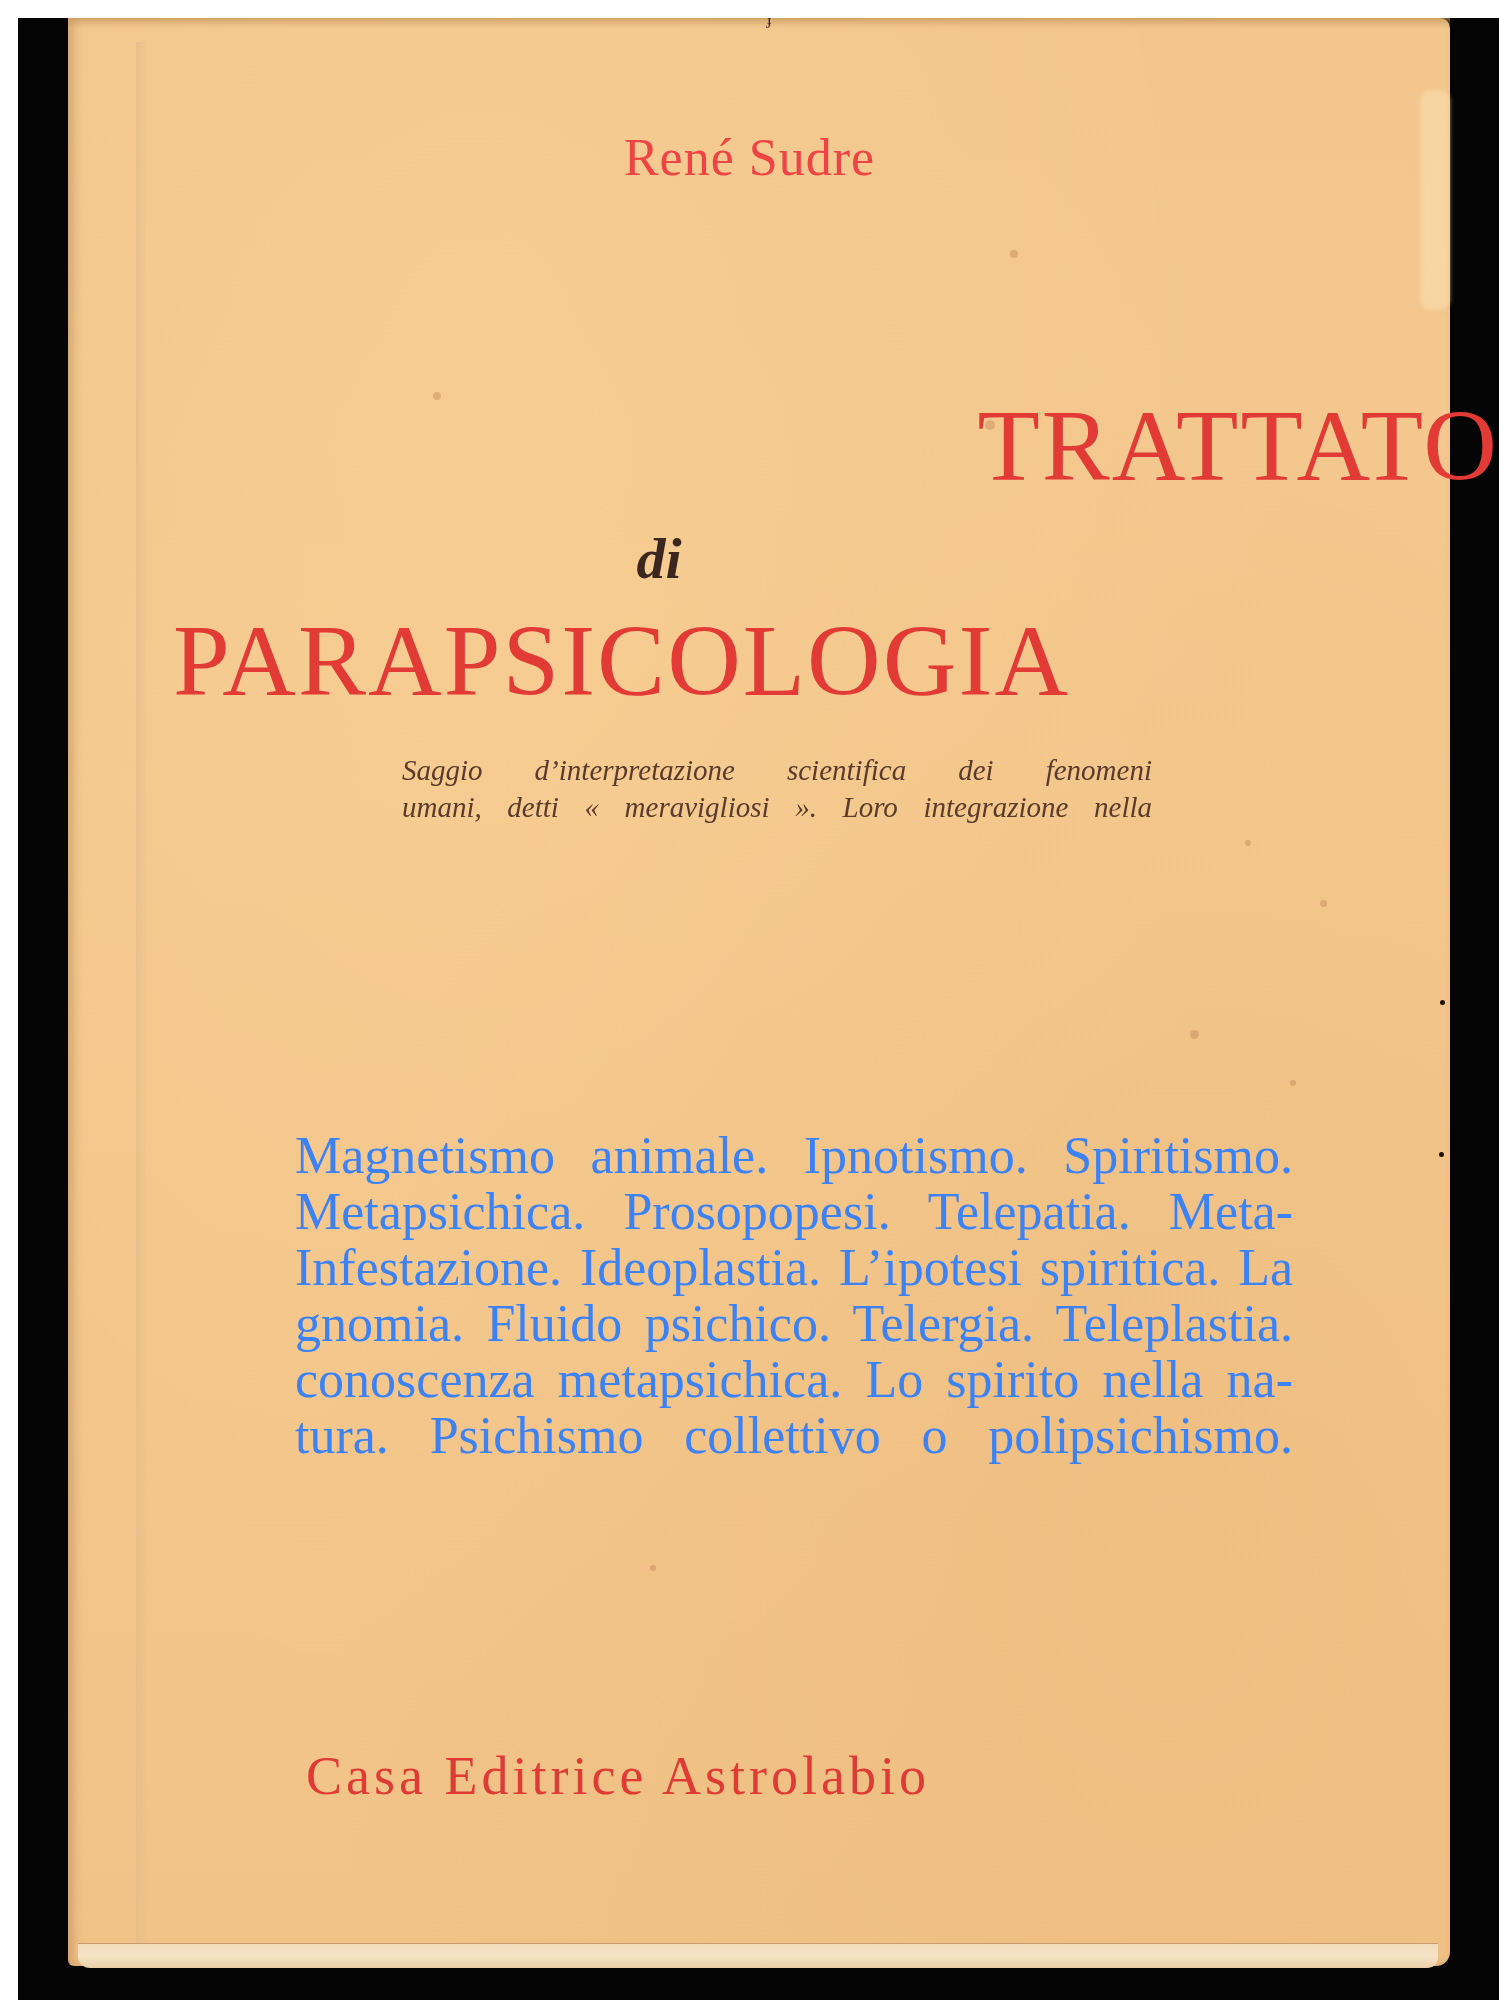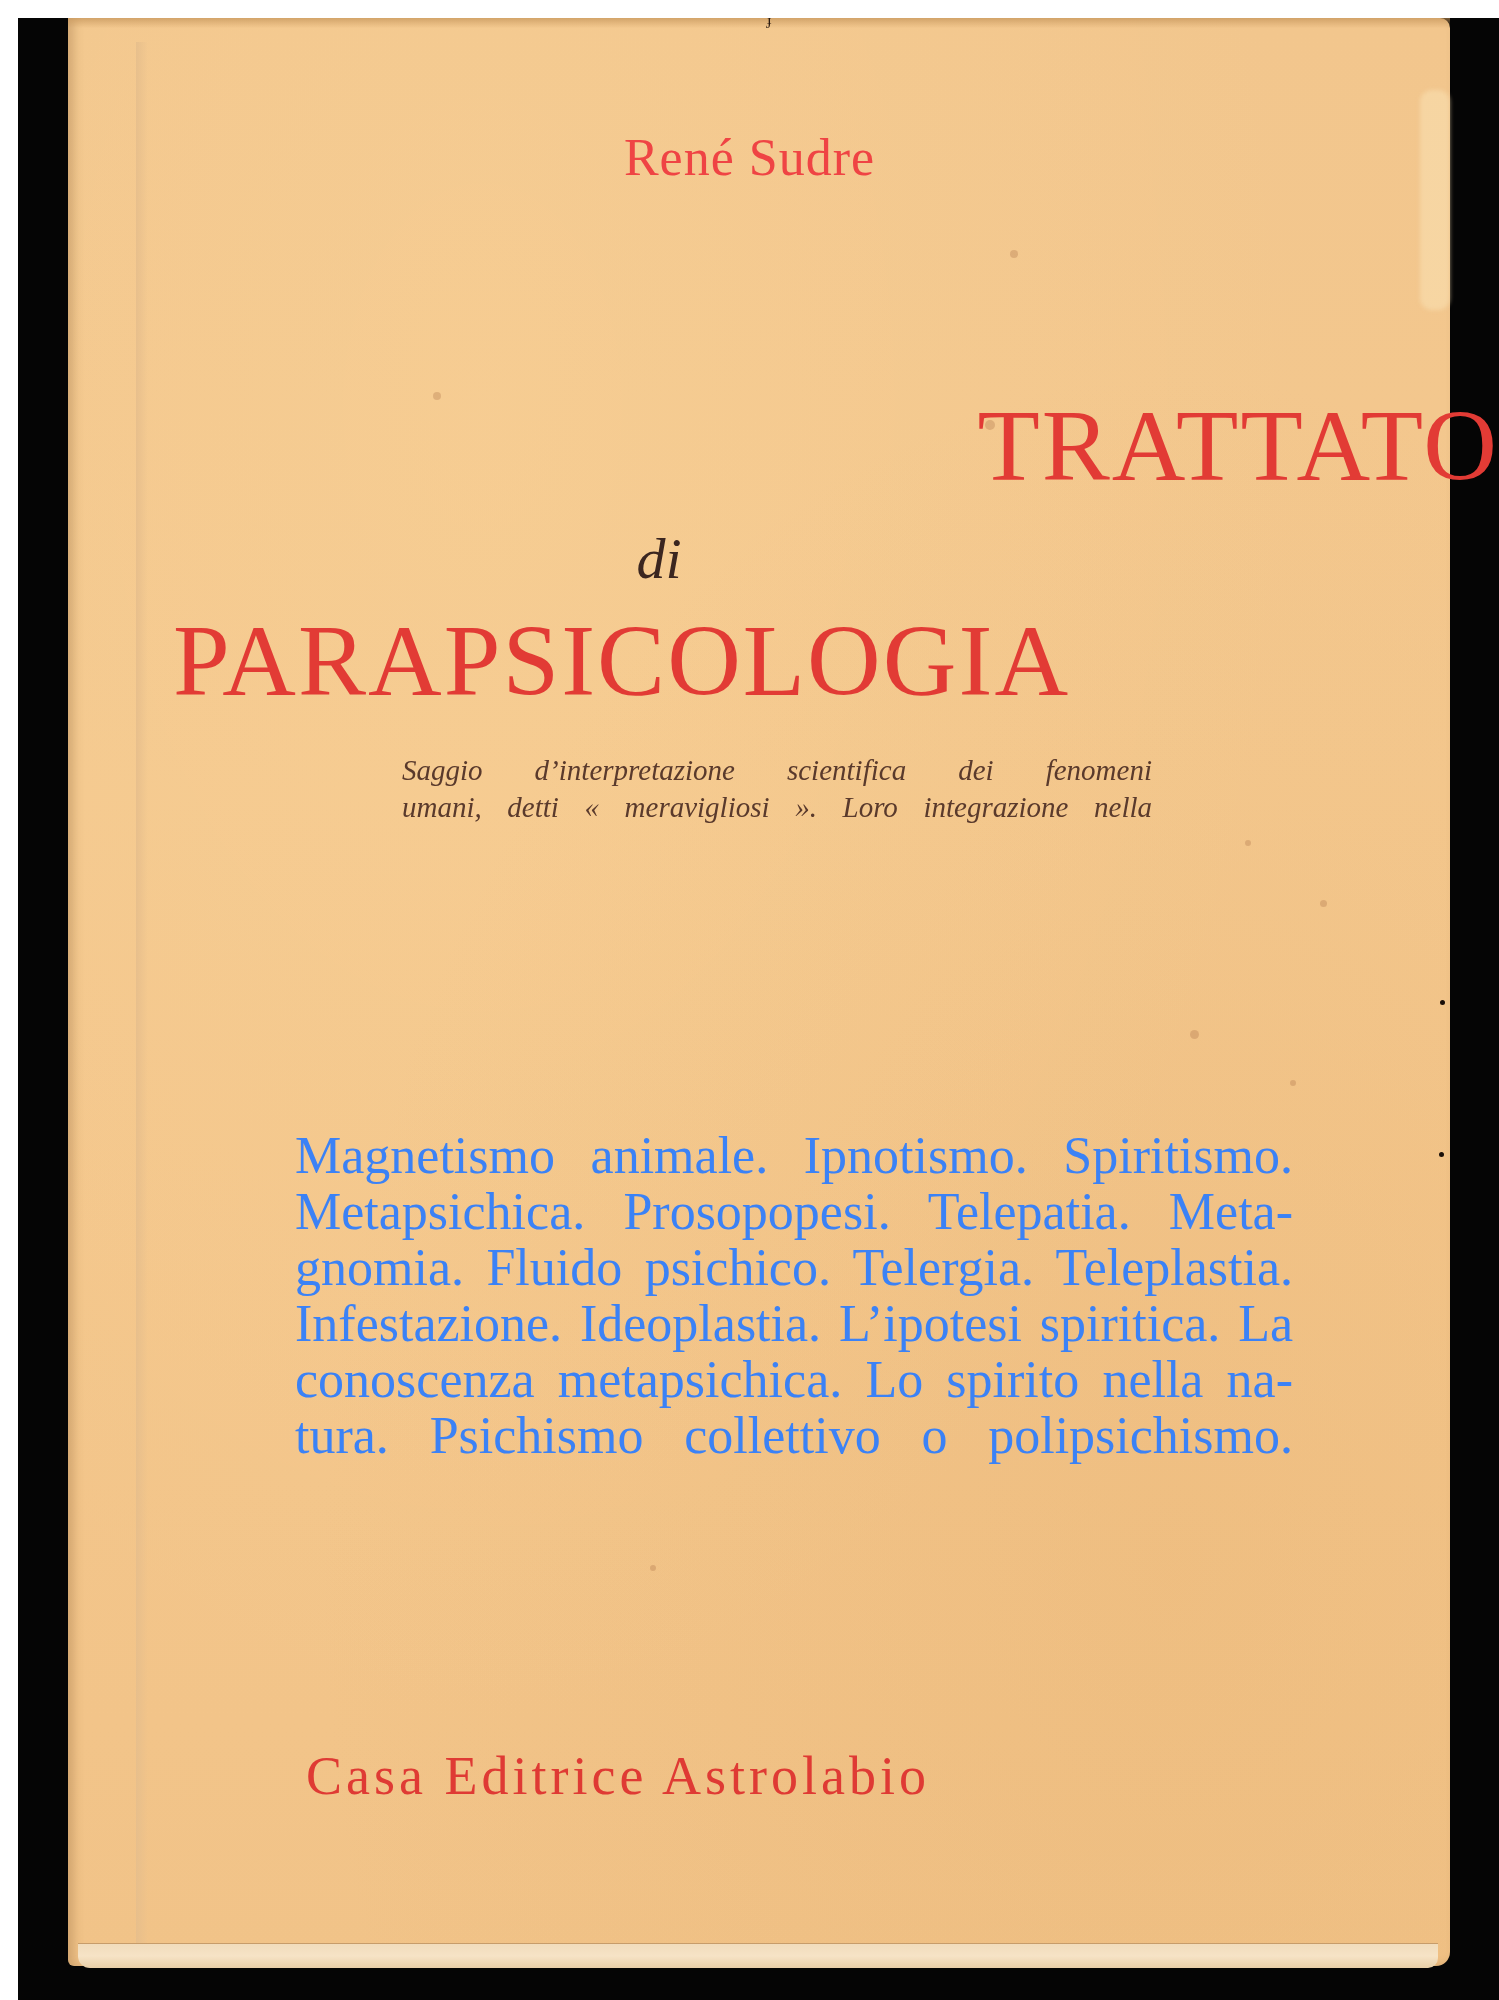--- a/index.html
+++ b/index.html
@@ -105,20 +105,21 @@
     .title-di {
       position: absolute;
       left: 0;
       width: 1318px;
       top: 530px;
       text-align: center;
       font-size: 58px;
       font-style: italic;
       color: #3b2620;
       line-height: 1;
+      font-weight: bold;
     }
     .title-sub {
       position: absolute;
       left: 0;
       width: 1243px;
       top: 610px;
       text-align: center;
       font-size: 102px;
       color: #e23b35;
       letter-spacing: 2px;
@@ -202,19 +203,19 @@
 <div class="title-sub">PARAPSICOLOGIA</div>
 
 <div class="subtitle">
   <div>Saggio d’interpretazione scientifica dei fenomeni</div>
   <div>umani, detti « meravigliosi ». Loro integrazione nella</div>
 </div>
 
 <div class="topics">
   <div>Magnetismo animale. Ipnotismo. Spiritismo.</div>
   <div>Metapsichica. Prosopopesi. Telepatia. Meta-</div>
+  <div>Infestazione. Ideoplastia. L’ipotesi spiritica. La</div>
   <div>gnomia. Fluido psichico. Telergia. Teleplastia.</div>
-  <div>Infestazione. Ideoplastia. L’ipotesi spiritica. La</div>
   <div>conoscenza metapsichica. Lo spirito nella na-</div>
   <div>tura. Psichismo collettivo o polipsichismo.</div>
 </div>
 
 <div class="publisher">Casa Editrice Astrolabio</div>
 
 </body></html>

